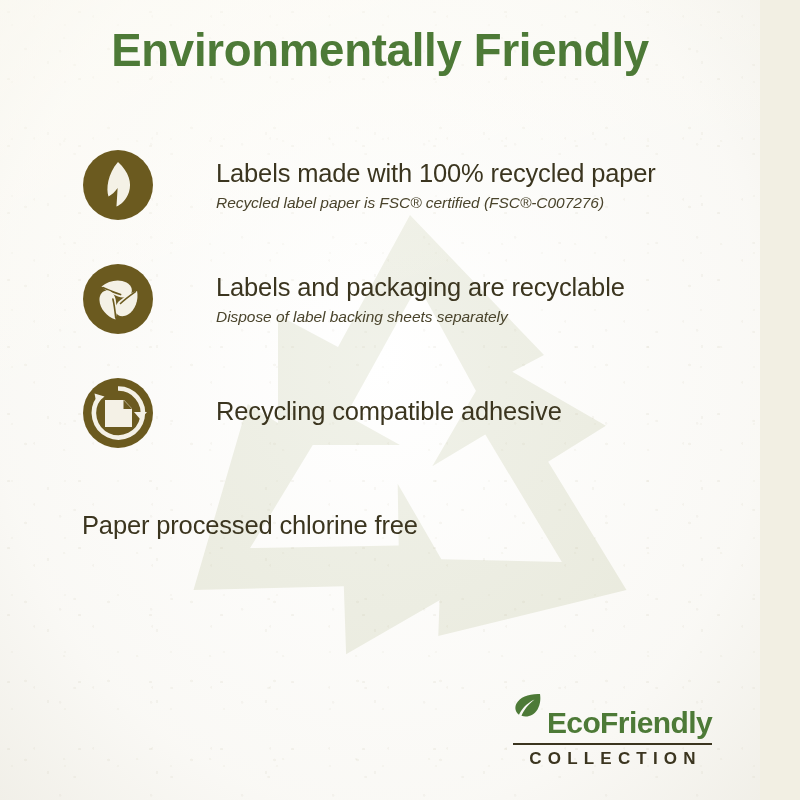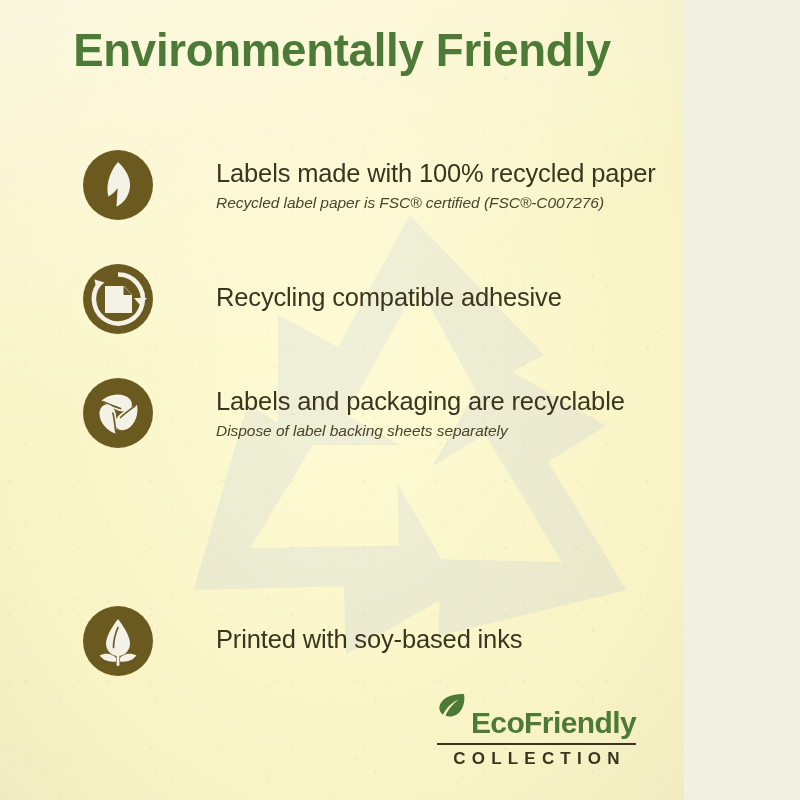--- a/index.html
+++ b/index.html
@@ -10,23 +10,23 @@
     width: 800px;
     height: 800px;
     overflow: hidden;
     font-family: "Liberation Sans", sans-serif;
     background: #f2efe3;
   }
 
   
   #page {
     position: relative;
-    width: 684px;
+    width: 760px;
     height: 800px;
-    background: #fef9c3;
+    background: #ffffff;
     overflow: hidden;
   }
 
   
   #paper-texture {
     position: absolute;
     inset: 0;
     pointer-events: none;
     opacity: .55;
     background-image:
@@ -235,39 +235,20 @@
                    C47 23 50 34 47 43
                    C44.5 51 39 55.5 34.5 57.5
                    C34.5 57.5 35.2 47 35.6 39
                    C33 43 29.5 46 26.5 47.5
                    C24 40 25.5 25 36 13 Z" fill="#f4f1e6"></path>
         </svg>
       </span>
       <span class="feature-text">
         <span class="feature-title" style="display: block;">Labels made with 100% recycled paper</span>
         <span class="feature-sub" style="display: block;">Recycled label paper is FSC® certified (FSC®-C007276)</span>
-      </span>
-    </div>
-
-    <div class="feature">
-      <span class="feature-icon">
-        <svg viewBox="0 0 72 72" xmlns="http://www.w3.org/2000/svg">
-          <circle cx="36" cy="36" r="35" fill="#6b5a1f"></circle>
-
-          <path d="M36 11.5 A24.5 24.5 0 1 1 17 21" fill="none" stroke="#f4f1e6" stroke-width="4.6" stroke-linecap="butt"></path>
-          <polygon points="12.5,16.5 22.5,19.5 14.5,26.5" fill="#f4f1e6"></polygon>
-          <polygon points="58.5,42.5 52,35 65,35" fill="#f4f1e6"></polygon>
-
-          <path d="M23 23 L42 23 L50 31.5 L50 50 L23 50 Z" fill="#f4f1e6"></path>
-          <path d="M41.5 23 L41.5 32 L50 32 Z" fill="#6b5a1f"></path>
-        </svg>
-      </span>
-      <span class="feature-text">
-        <span class="feature-title" style="display: block;">Recycling compatible adhesive</span>
-        <span class="feature-sub" style="display: block;"></span>
       </span>
     </div>
 
     <div class="feature">
       <span class="feature-icon">
         <svg viewBox="0 0 72 72" xmlns="http://www.w3.org/2000/svg">
           <circle cx="36" cy="36" r="35" fill="#6b5a1f"></circle>
           <g fill="#f4f1e6">
 
             <g>
@@ -299,49 +280,45 @@
           <path d="M36 4.5 A31.5 31.5 0 1 1 35.9 4.5" fill="none" stroke="#f4f1e6" stroke-width="0"></path>
         </svg>
       </span>
       <span class="feature-text">
         <span class="feature-title" style="display: block;">Labels and packaging are recyclable</span>
         <span class="feature-sub" style="display: block;">Dispose of label backing sheets separately</span>
       </span>
     </div>
 
     <div class="feature">
-    </div>
-
-    <div class="feature">
       <span class="feature-icon">
         <svg viewBox="0 0 72 72" xmlns="http://www.w3.org/2000/svg">
           <circle cx="36" cy="36" r="35" fill="#6b5a1f"></circle>
-          <g fill="#f4f1e6">
-
-            <path d="M36 14
-                     C36 14 48 29 48 38.5
-                     C48 45.5 42.6 51 36 51
-                     C29.4 51 24 45.5 24 38.5
-                     C24 29 36 14 36 14 Z"></path>
-
-            <rect x="34.6" y="44" width="2.8" height="17" rx="1.2"></rect>
-
-            <path d="M34 56.5 C27 57.5 21 55 17.5 50.5 C24 47 31 49 34 53 Z"></path>
-
-            <path d="M38 56.5 C45 57.5 51 55 54.5 50.5 C48 47 41 49 38 53 Z"></path>
-          </g>
-
-          <path d="M31.5 42.5 C31.5 34 34 27 36 22.5" fill="none" stroke="#6b5a1f" stroke-width="1.7" stroke-linecap="round"></path>
+
+          <path d="M36 11.5 A24.5 24.5 0 1 1 17 21" fill="none" stroke="#f4f1e6" stroke-width="4.6" stroke-linecap="butt"></path>
+          <polygon points="12.5,16.5 22.5,19.5 14.5,26.5" fill="#f4f1e6"></polygon>
+          <polygon points="58.5,42.5 52,35 65,35" fill="#f4f1e6"></polygon>
+
+          <path d="M23 23 L42 23 L50 31.5 L50 50 L23 50 Z" fill="#f4f1e6"></path>
+          <path d="M41.5 23 L41.5 32 L50 32 Z" fill="#6b5a1f"></path>
         </svg>
       </span>
       <span class="feature-text">
-        <span class="feature-title" style="display: block;">Printed with soy-based inks</span>
+        <span class="feature-title" style="display: block;">Recycling compatible adhesive</span>
         <span class="feature-sub" style="display: block;"></span>
       </span>
     </div>
+
+    <div class="feature">
+      <span class="feature-text">
+        <span class="feature-title" style="display: block;">Paper processed chlorine free</span>
+        <span class="feature-sub" style="display: block;"></span>
+      </span>
+    </div>
+
 
   </div>
 
   <div id="brand">
     <div id="brand-top">
       <svg id="brand-leaf" viewBox="0 0 30 30" xmlns="http://www.w3.org/2000/svg">
         <path d="M27 4
                  C16 3.5 7 7 3.5 13.5
                  C1.2 17.8 2.6 22.4 6 24.8
                  C8 20 13 13.5 21.5 9.5

